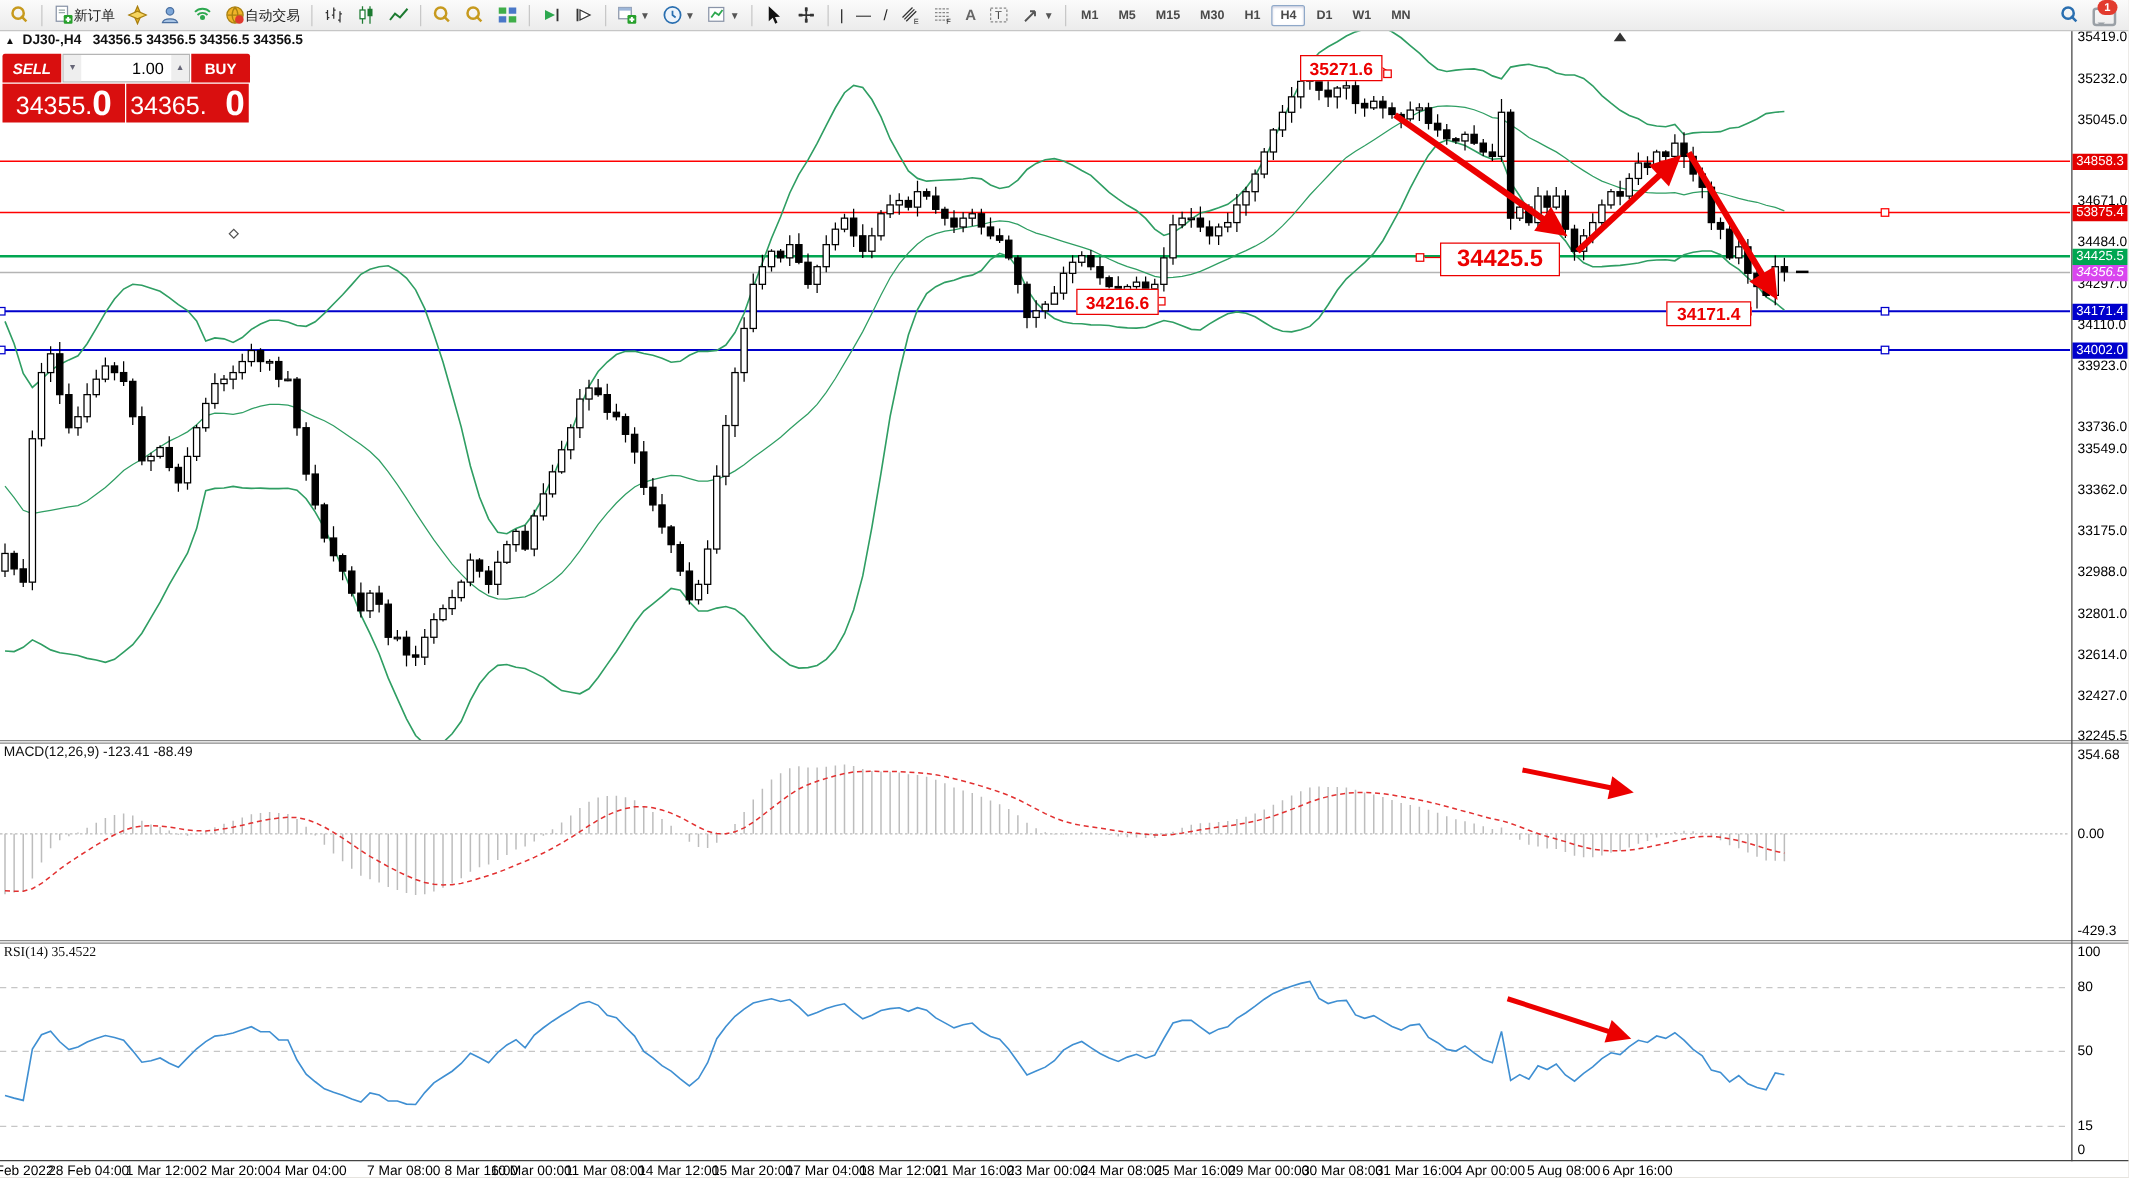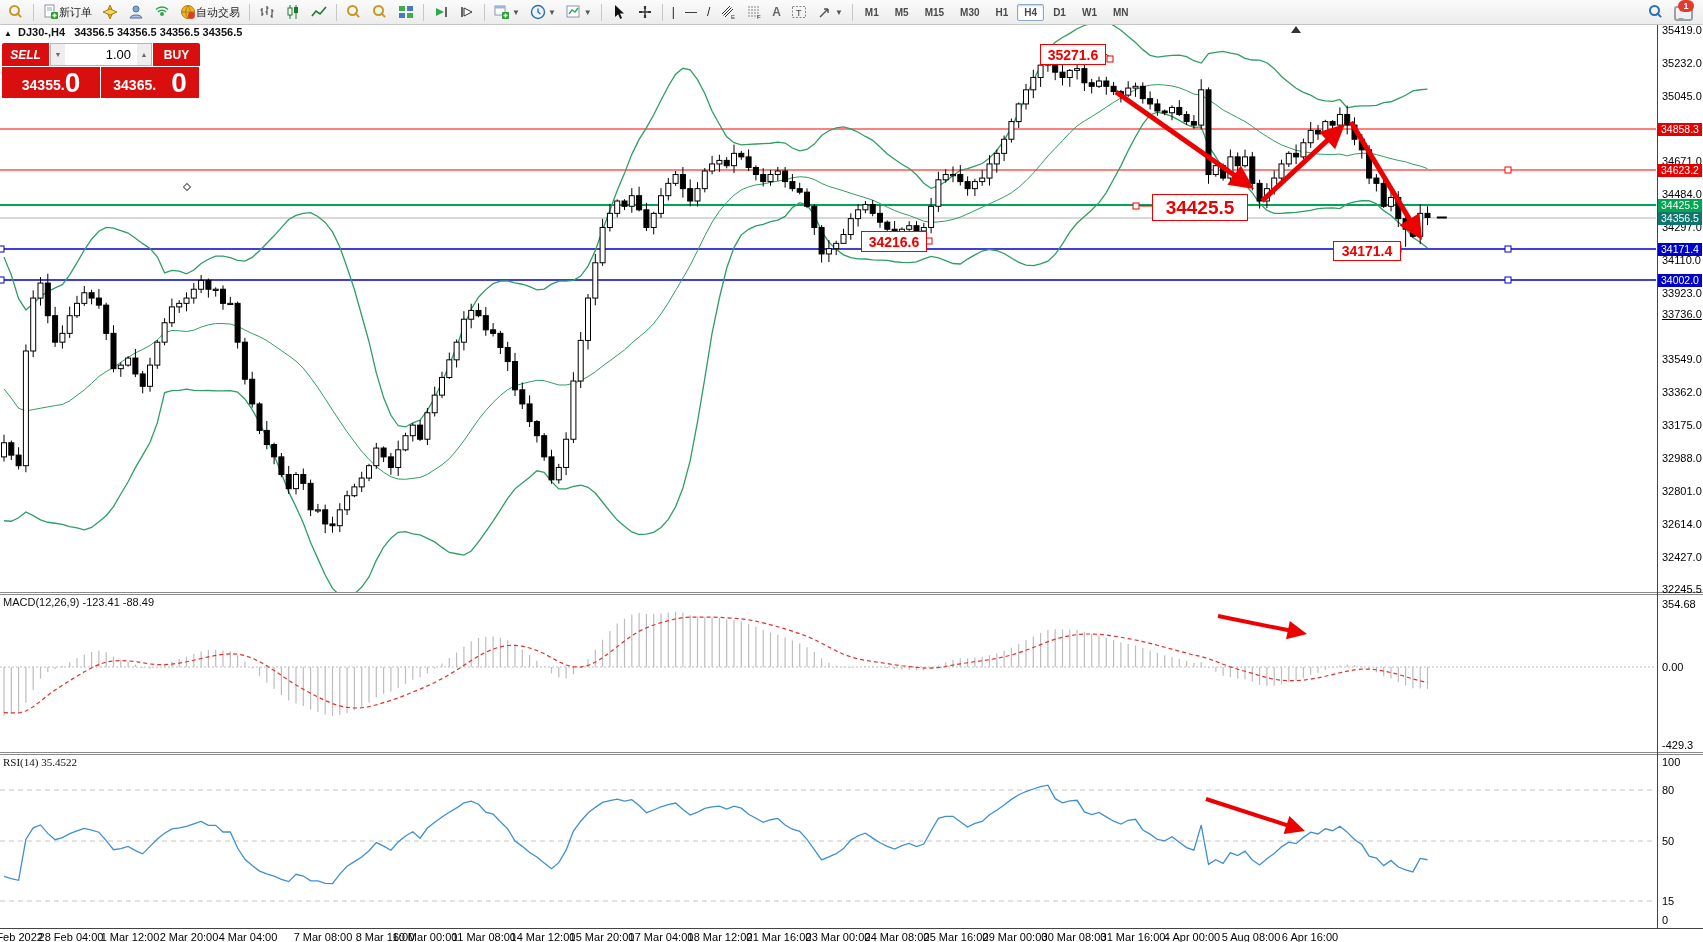--- a/index.html
+++ b/index.html
@@ -32,21 +32,21 @@
   .tp-row1{display:flex;height:23px;}
   .tp-btn{background:#d90f0f;color:#fff;font-size:12px;font-weight:bold;display:flex;align-items:center;justify-content:center;}
   .tp-sell{width:47px;border-radius:2px 0 0 0;font-style:italic;}
   .tp-buy{width:47px;margin-left:1px;border-radius:0 2px 0 0;}
   .tp-spin{flex:1;display:flex;background:#fff;border:1px solid #b5b5b5;box-sizing:border-box;margin-left:1px;}
   .tp-step{width:14px;background:#eee;color:#667;font-size:7px;display:flex;align-items:center;justify-content:center;}
   .tp-vol{flex:1;font-size:13px;color:#000;display:flex;align-items:center;justify-content:flex-end;padding-right:6px;}
   .tp-row2{display:flex;height:31px;margin-top:1px;}
   .tp-price{background:#d90f0f;color:#fff;width:98px;display:flex;align-items:flex-end;justify-content:center;padding-bottom:1px;}
   .tp-price+.tp-price{margin-left:1px;gap:15px;}
-  .tp-price .small{font-size:14px;font-weight:bold;line-height:24px;}
+  .tp-price .small{font-size:20px;font-weight:normal;line-height:24px;}
   .tp-price .big{font-size:28px;font-weight:bold;line-height:28px;}
   
   .pane-label{position:absolute;font-size:11px;color:#111;z-index:20;}
   .axis-label{position:absolute;left:1662px;font-size:11px;color:#000;z-index:18;}
   .axis-badge{position:absolute;left:1658px;width:44px;height:13px;font-size:10.5px;line-height:13px;padding-left:3px;
               box-sizing:border-box;color:#fff;z-index:19;}
   .time-label{position:absolute;top:931px;width:74px;margin-left:-37px;text-align:center;font-size:11px;color:#000;z-index:18;}
   .divider{position:absolute;left:0;width:1703px;background:#fff;border-top:1px solid #8a8a8a;border-bottom:1px solid #8a8a8a;height:1px;z-index:15;}
   .vaxis{position:absolute;left:1657px;top:23px;width:1px;height:906px;background:#444;z-index:17;}
   .baxis{position:absolute;left:0;top:928px;width:1703px;height:1px;background:#444;z-index:17;}
@@ -278,41 +278,41 @@
 
   <div id="axis-labels">
       <div class="axis-label" style="top: 24px;">35419.0</div>
       <div class="axis-label" style="top: 57px;">35232.0</div>
       <div class="axis-label" style="top: 90px;">35045.0</div>
       <div class="axis-label" style="top: 155px;">34671.0</div>
       <div class="axis-label" style="top: 188px;">34484.0</div>
       <div class="axis-label" style="top: 221px;">34297.0</div>
       <div class="axis-label" style="top: 254px;">34110.0</div>
       <div class="axis-label" style="top: 287px;">33923.0</div>
-      <div class="axis-label" style="top: 308px; text-decoration: underline;">33736.0</div>
+      <div class="axis-label" style="top: 336px;">33736.0</div>
       <div class="axis-label" style="top: 353px;">33549.0</div>
       <div class="axis-label" style="top: 386px;">33362.0</div>
       <div class="axis-label" style="top: 419px;">33175.0</div>
       <div class="axis-label" style="top: 452px;">32988.0</div>
       <div class="axis-label" style="top: 485px;">32801.0</div>
       <div class="axis-label" style="top: 518px;">32614.0</div>
       <div class="axis-label" style="top: 551px;">32427.0</div>
       <div class="axis-label" style="top: 583px;">32245.5</div>
       <div class="axis-label" style="top: 598px;">354.68</div>
       <div class="axis-label" style="top: 661px;">0.00</div>
       <div class="axis-label" style="top: 739px;">-429.3</div>
       <div class="axis-label" style="top: 756px;">100</div>
       <div class="axis-label" style="top: 784px;">80</div>
       <div class="axis-label" style="top: 835px;">50</div>
       <div class="axis-label" style="top: 895px;">15</div>
       <div class="axis-label" style="top: 914px;">0</div>
       <div class="axis-badge" style="top: 122.5px; background: rgb(228, 0, 0);">34858.3</div>
-      <div class="axis-badge" style="top: 163.5px; background: rgb(228, 0, 0);">34623.2</div>
+      <div class="axis-badge" style="top: 163.5px; background: rgb(228, 0, 0);">53875.4</div>
       <div class="axis-badge" style="top: 198.5px; background: rgb(0, 166, 81);">34425.5</div>
-      <div class="axis-badge" style="top: 211.5px; background: #0f766e;">34356.5</div>
+      <div class="axis-badge" style="top: 211.5px; background: #d946ef; font-style: italic;">34356.5</div>
       <div class="axis-badge" style="top: 242.5px; background: rgb(0, 0, 204);">34171.4</div>
       <div class="axis-badge" style="top: 273.5px; background: rgb(0, 0, 204);">34002.0</div>
     </div>
   <div id="time-labels">
       <div class="time-label" style="left: 12px;">25 Feb 2022</div>
       <div class="time-label" style="left: 71px;">28 Feb 04:00</div>
       <div class="time-label" style="left: 130px;">1 Mar 12:00</div>
       <div class="time-label" style="left: 189px;">2 Mar 20:00</div>
       <div class="time-label" style="left: 248px;">4 Mar 04:00</div>
       <div class="time-label" style="left: 307px; padding-left: 16px;">7 Mar 08:00</div>

